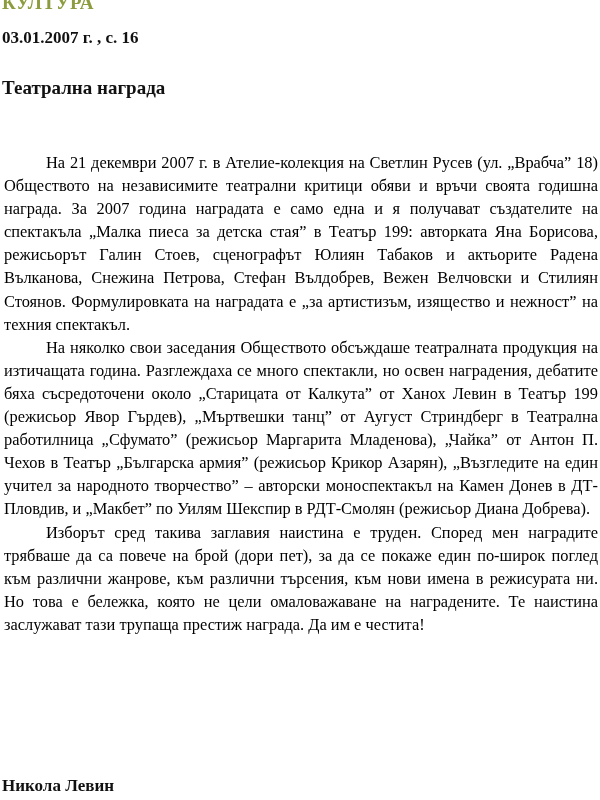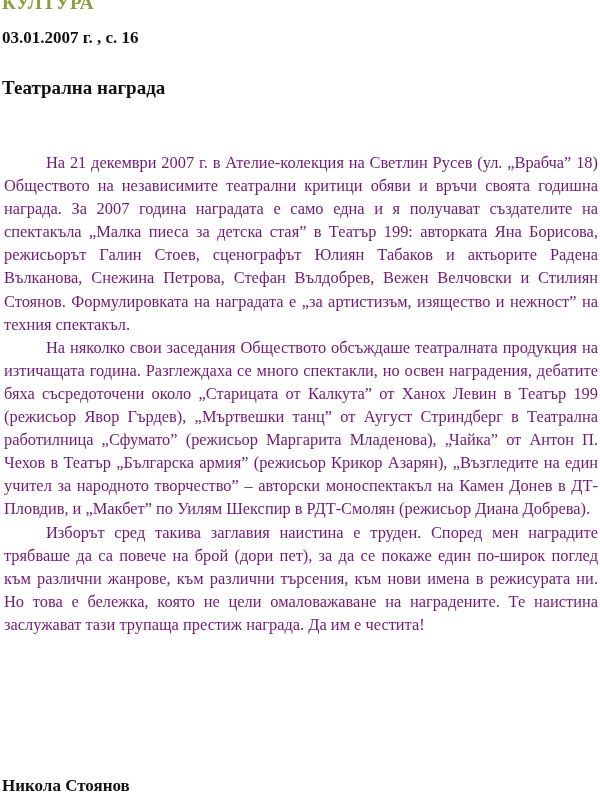--- a/index.html
+++ b/index.html
@@ -45,21 +45,21 @@
       text-align: center;
     }
     .article-body {
       position: absolute;
       left: 4px;
       top: 151px;
       width: 594px;
       font-size: 16.4px;
       line-height: 23.1px;
       text-align: justify;
-      color: #701a75;
+      color: #000000;
     }
     .article-body p {
       margin: 0;
       text-indent: 42px;
     }
     .author {
       position: absolute;
       left: 2px;
       top: 775px;
       font-size: 17px;
@@ -73,14 +73,14 @@
 
 <div>
   <div class="section-label">КУЛТУРА</div>
   <div class="dateline">03.01.2007 г. , с. 16</div>
   <h1 class="headline" style="margin:0;">Театрална награда</h1>
   <div class="article-body">
     <p>На 21 декември 2007 г. в Ателие-колекция на Светлин Русев (ул. „Врабча” 18) Обществото на независимите театрални критици обяви и връчи своята годишна награда. За 2007 година наградата е само една и я получават създателите на спектакъла „Малка пиеса за детска стая” в Театър 199: авторката Яна Борисова, режисьорът Галин Стоев, сценографът Юлиян Табаков и актьорите Радена Вълканова, Снежина Петрова, Стефан Вълдобрев, Вежен Велчовски и Стилиян Стоянов. Формулировката на наградата е „за артистизъм, изящество и нежност” на техния спектакъл.</p>
     <p>На няколко свои заседания Обществото обсъждаше театралната продукция на изтичащата година. Разглеждаха се много спектакли, но освен наградения, дебатите бяха съсредоточени около „Старицата от Калкута” от Ханох Левин в Театър 199 (режисьор Явор Гърдев), „Мъртвешки танц” от Аугуст Стриндберг в Театрална работилница „Сфумато” (режисьор Маргарита Младенова), „Чайка” от Антон П. Чехов в Театър „Българска армия” (режисьор Крикор Азарян), „Възгледите на един учител за народното творчество” – авторски моноспектакъл на Камен Донев в ДТ-Пловдив, и „Макбет” по Уилям Шекспир в РДТ-Смолян (режисьор Диана Добрева).</p>
     <p>Изборът сред такива заглавия наистина е труден. Според мен наградите трябваше да са повече на брой (дори пет), за да се покаже един по-широк поглед към различни жанрове, към различни търсения, към нови имена в режисурата ни. Но това е бележка, която не цели омаловажаване на наградените. Те наистина заслужават тази трупаща престиж награда. Да им е честита!</p>
   </div>
-  <div class="author">Никола Стоянов</div>
+  <div class="author">Никола Левин</div>
 </div>
 
 </body></html>

